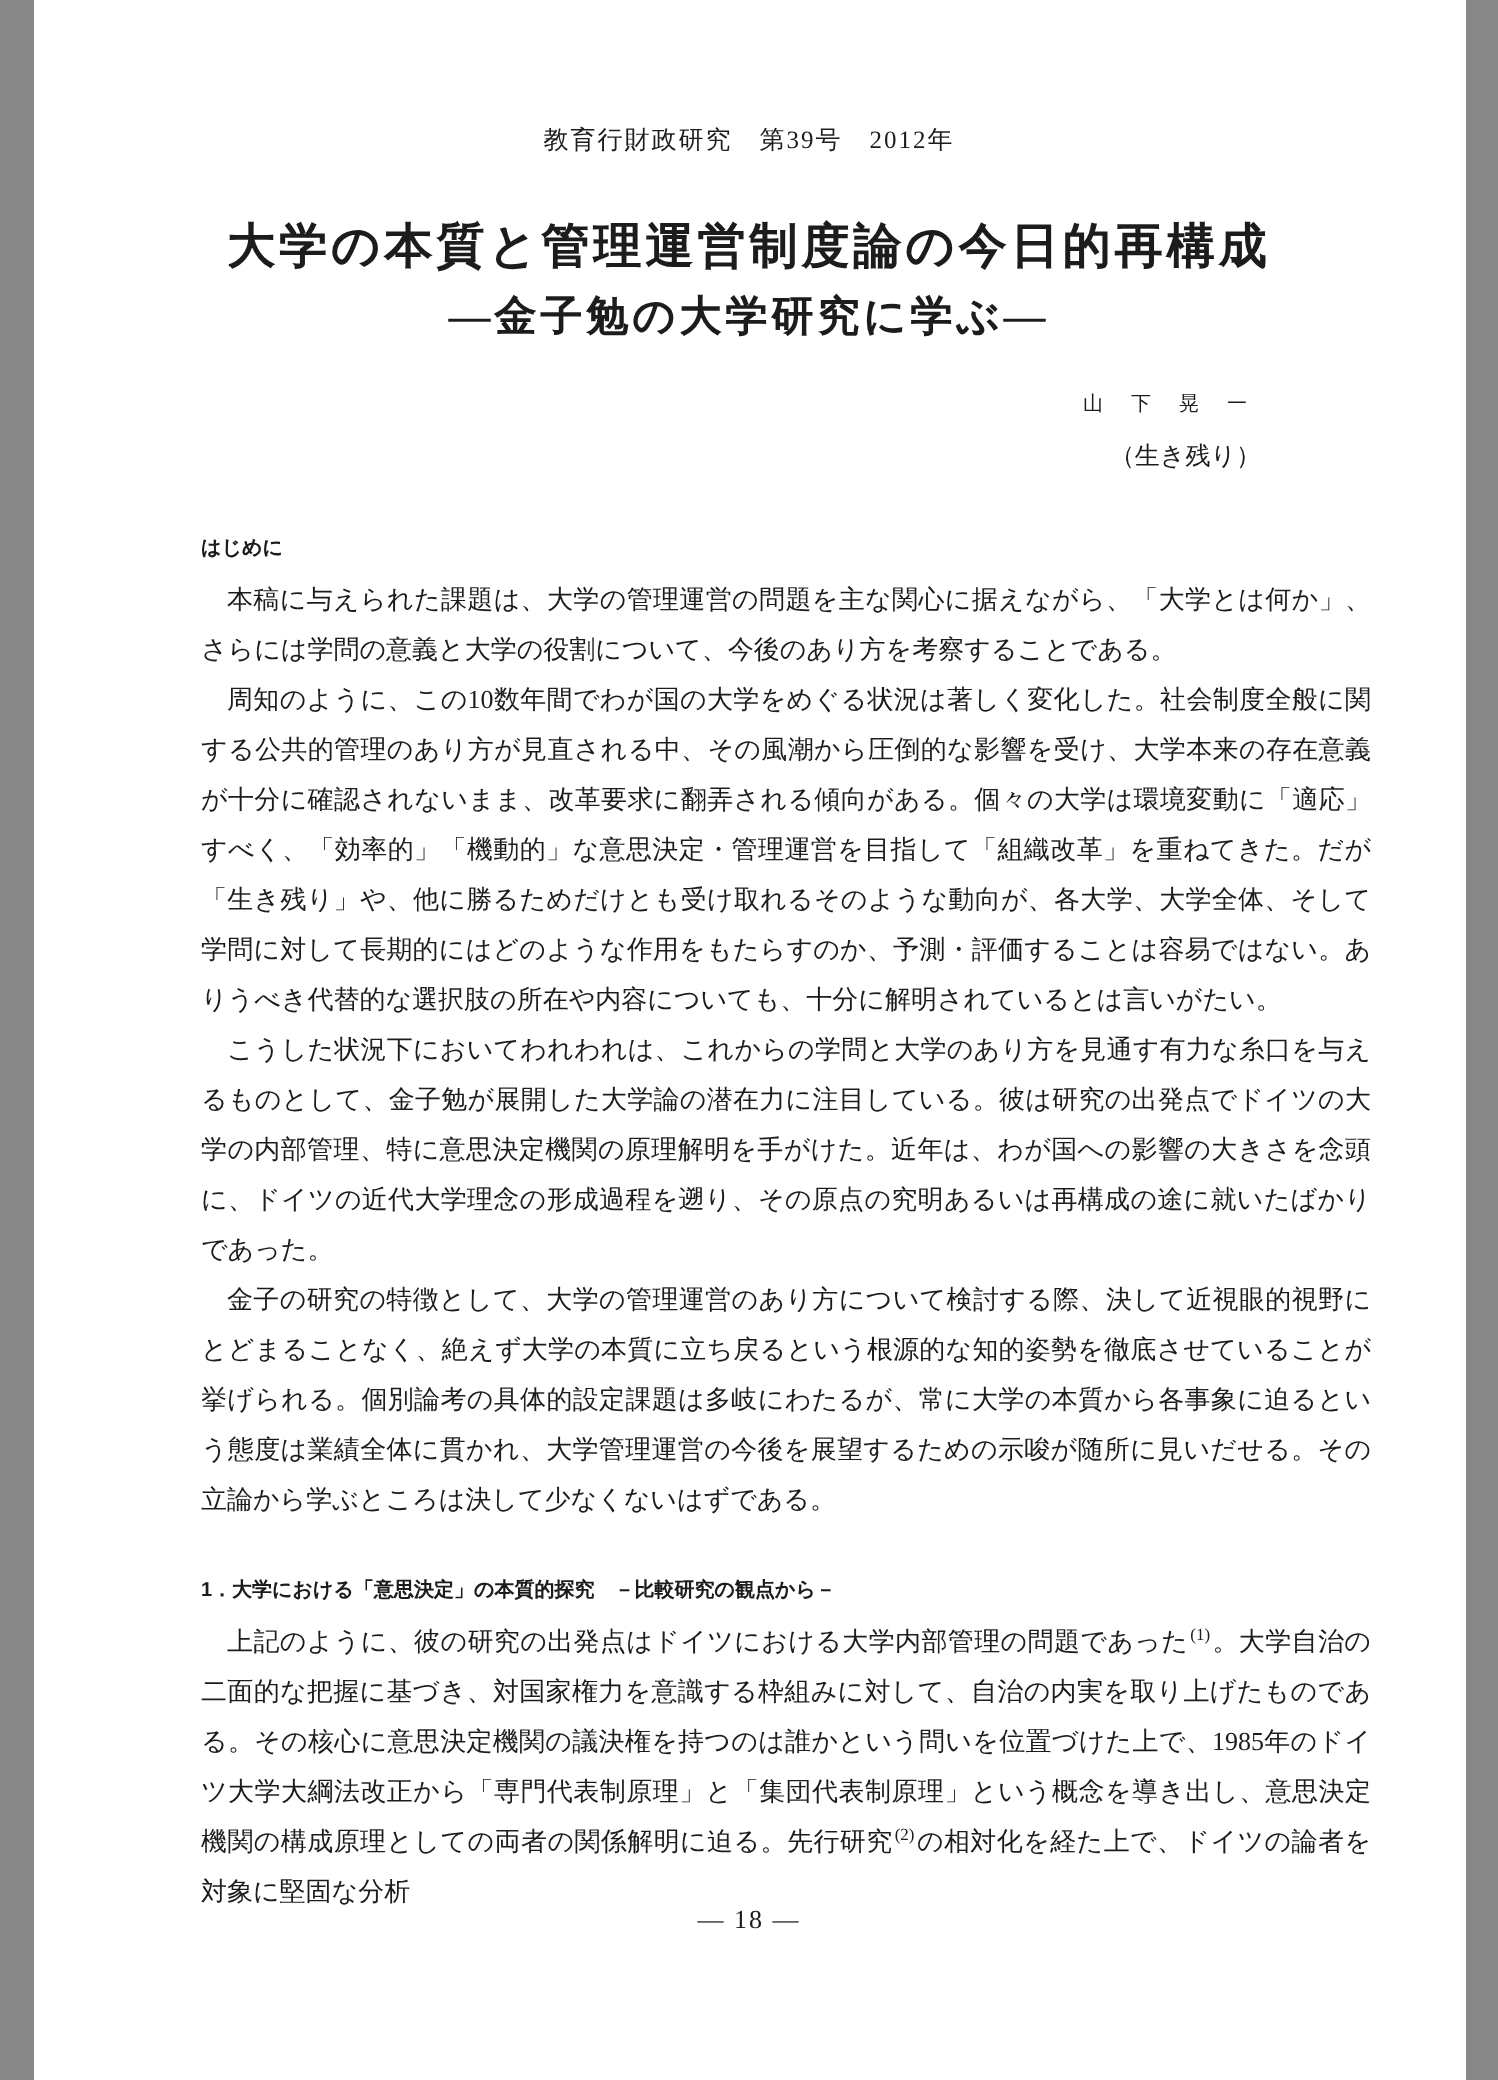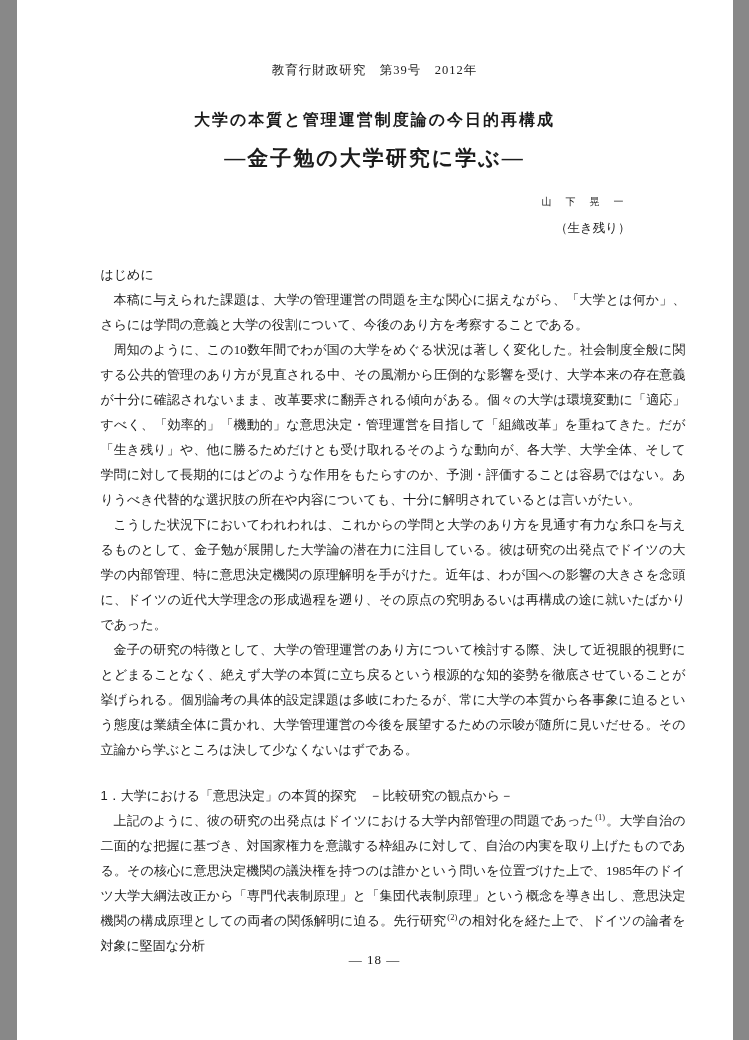--- a/index.html
+++ b/index.html
@@ -21,21 +21,21 @@
     text-align: center;
     font-size: 12.5px;
     letter-spacing: 1px;
   }
   .doc-title {
     position: absolute;
     top: 110px;
     left: 0;
     width: 100%;
     text-align: center;
-    font-size: 16px;
+    font-size: 24px;
     font-weight: bold;
     letter-spacing: 2px;
     line-height: 1.2;
   }
   .doc-subtitle {
     position: absolute;
     top: 146px;
     left: 0;
     width: 100%;
     text-align: center;
@@ -61,22 +61,22 @@
     position: absolute;
     top: 262px;
     left: 84px;
     width: 585px;
     font-size: 13px;
     line-height: 25px;
     text-align: justify;
   }
   .section-heading {
     font-family: "Liberation Sans", "DejaVu Sans", sans-serif;
-    font-weight: normal;
-    font-size: 13px;
+    font-weight: bold;
+    font-size: 10px;
     line-height: 25px;
     text-indent: 0;
   }
   .article-body p + .section-heading { margin-top: 21px; }
   .article-body p {
     margin: 0;
     text-indent: 1em;
   }
   .article-body sup {
     font-size: 8.5px;

